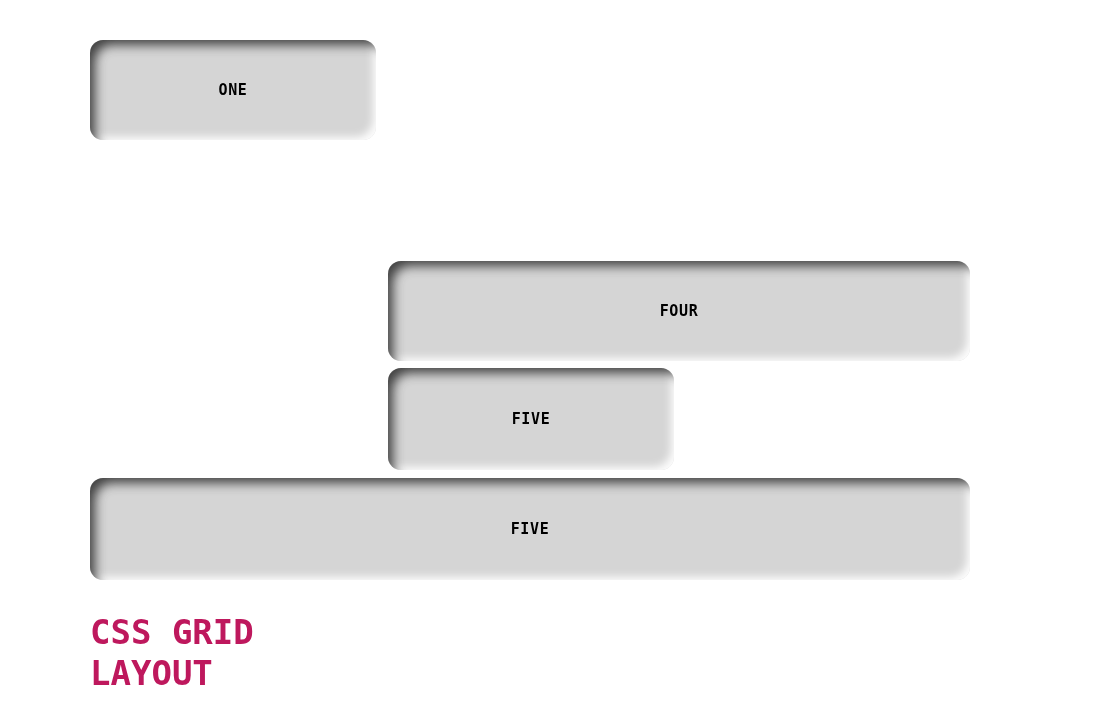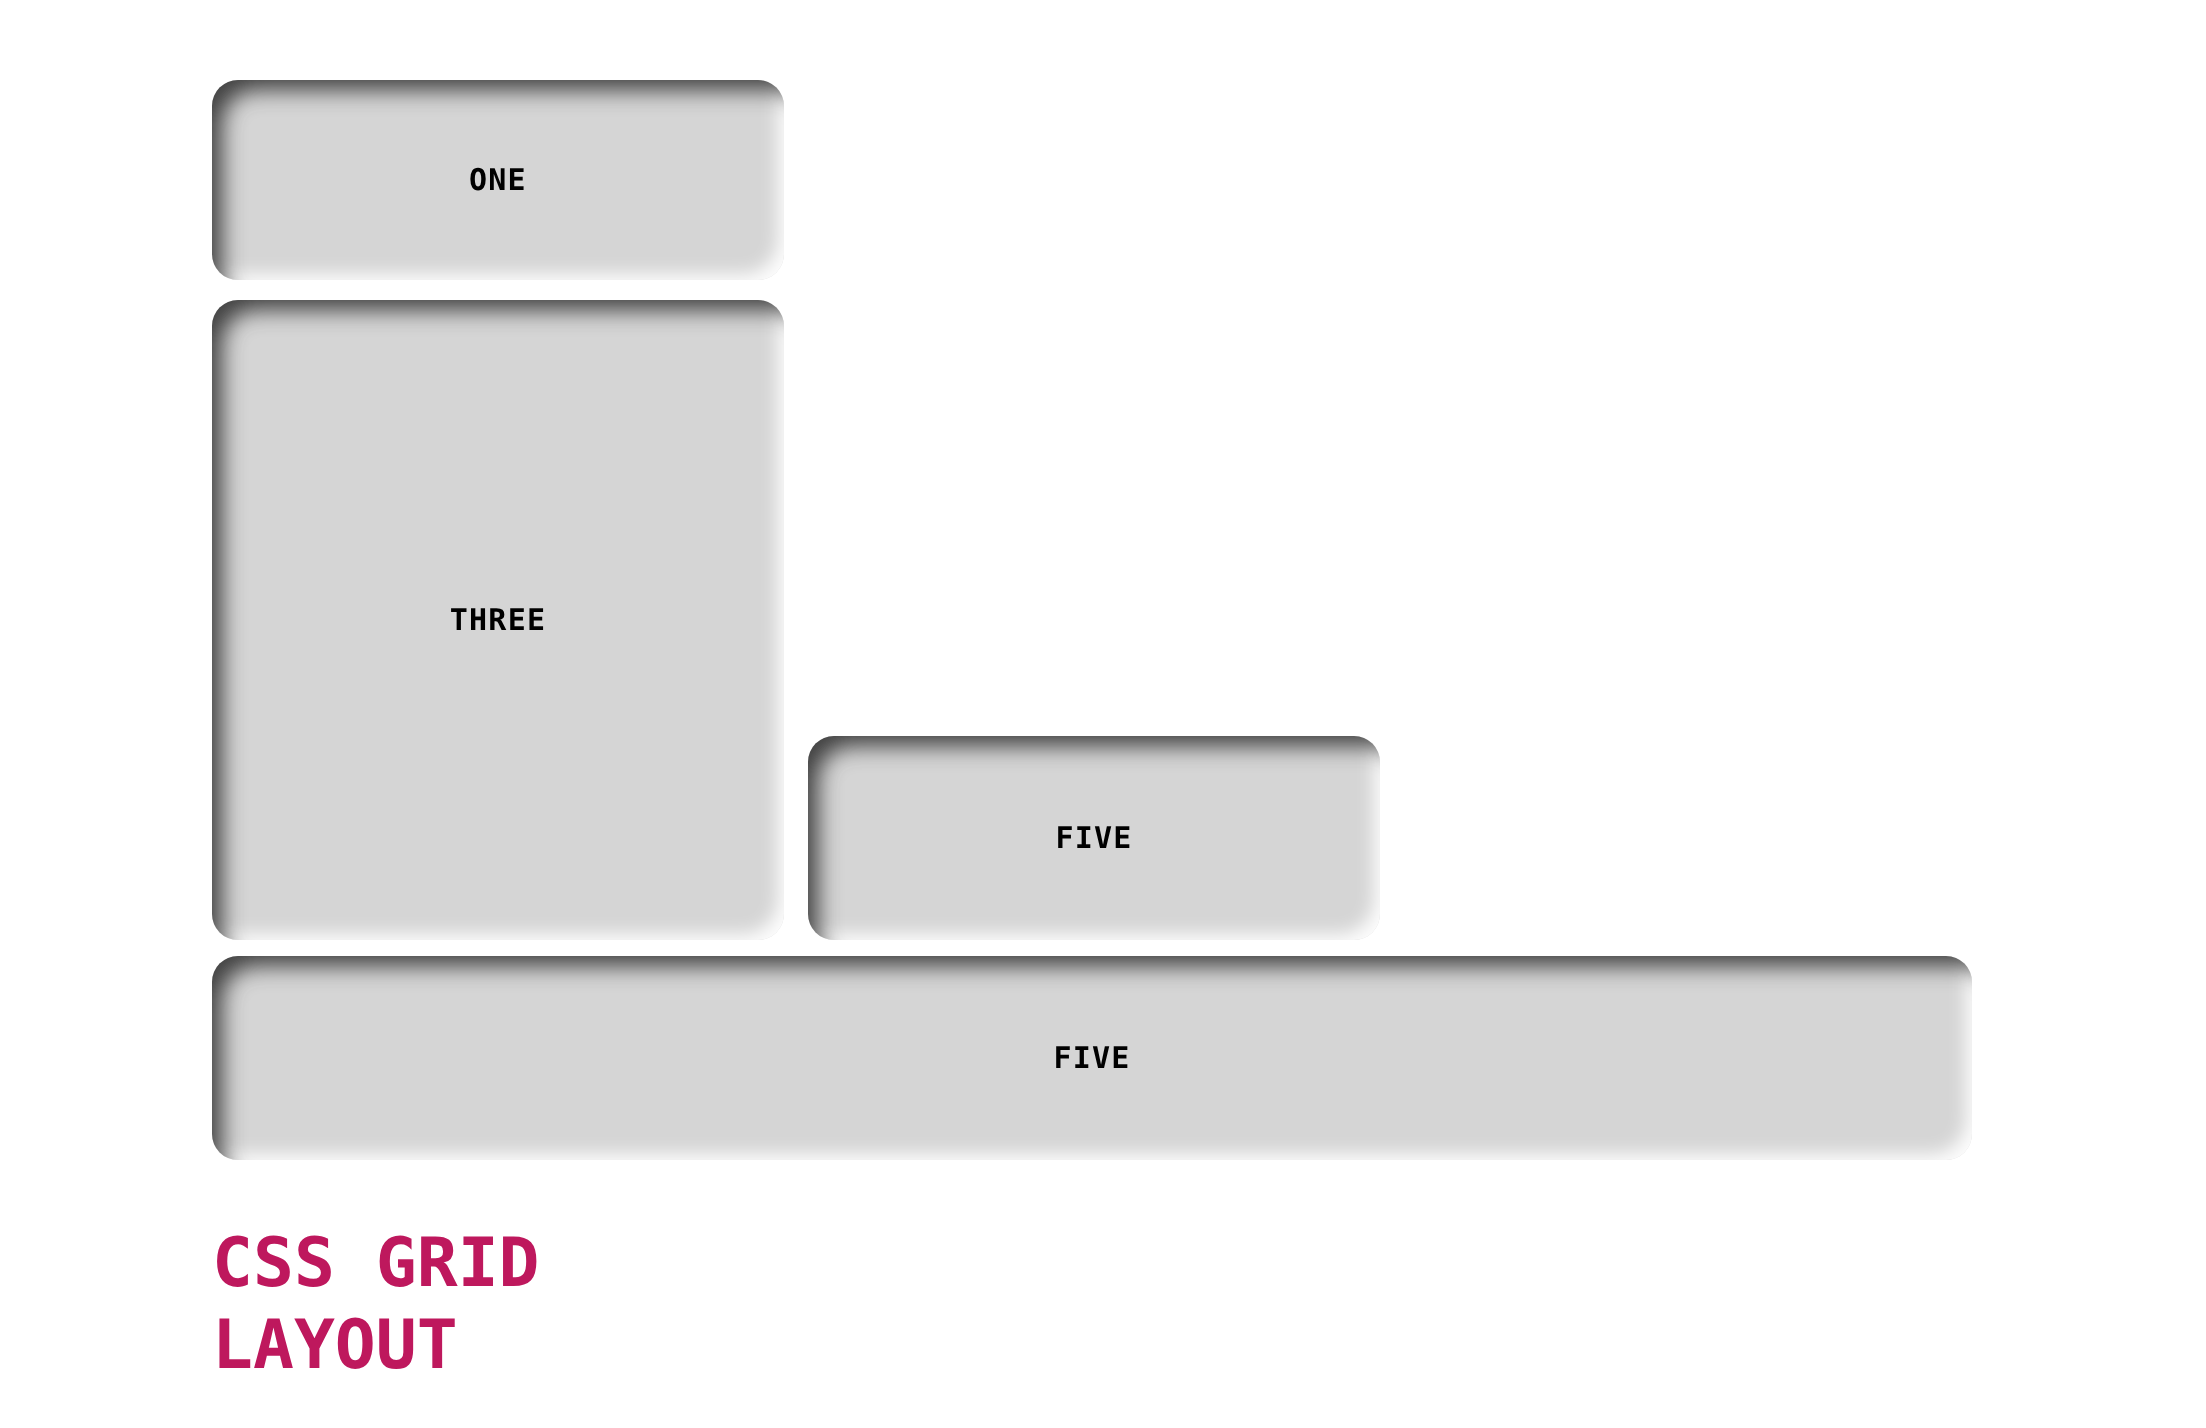--- a/index.html
+++ b/index.html
@@ -11,21 +11,21 @@
     width: 1103px;
     height: 714px;
     position: relative;
     overflow: hidden;
     font-family: "Liberation Sans", sans-serif;
     -webkit-font-smoothing: none;
   }
 
   #page {
     position: absolute;
-    left: 16px;
+    left: 0;
     top: 0;
     width: 976px;
     height: 714px;
   }
 
   .grid-wrap {
     position: absolute;
     left: 90px;
     top: 40px;
     width: 880px;
@@ -83,24 +83,24 @@
 
 <div id="page">
 
   <div class="grid-wrap">
 
     <div class="cell c-one">
       <span class="cell-label">ONE</span>
     </div>
 
 
-    <div class="cell c-three">
-      <span class="cell-label">THREE</span>
+
+    <div class="cell c-four">
+      <span class="cell-label">FOUR</span>
     </div>
-
 
     <div class="cell c-five">
       <span class="cell-label">FIVE</span>
     </div>
 
 
     <div class="cell c-seven">
       <span class="cell-label">FIVE</span>
     </div>
 

